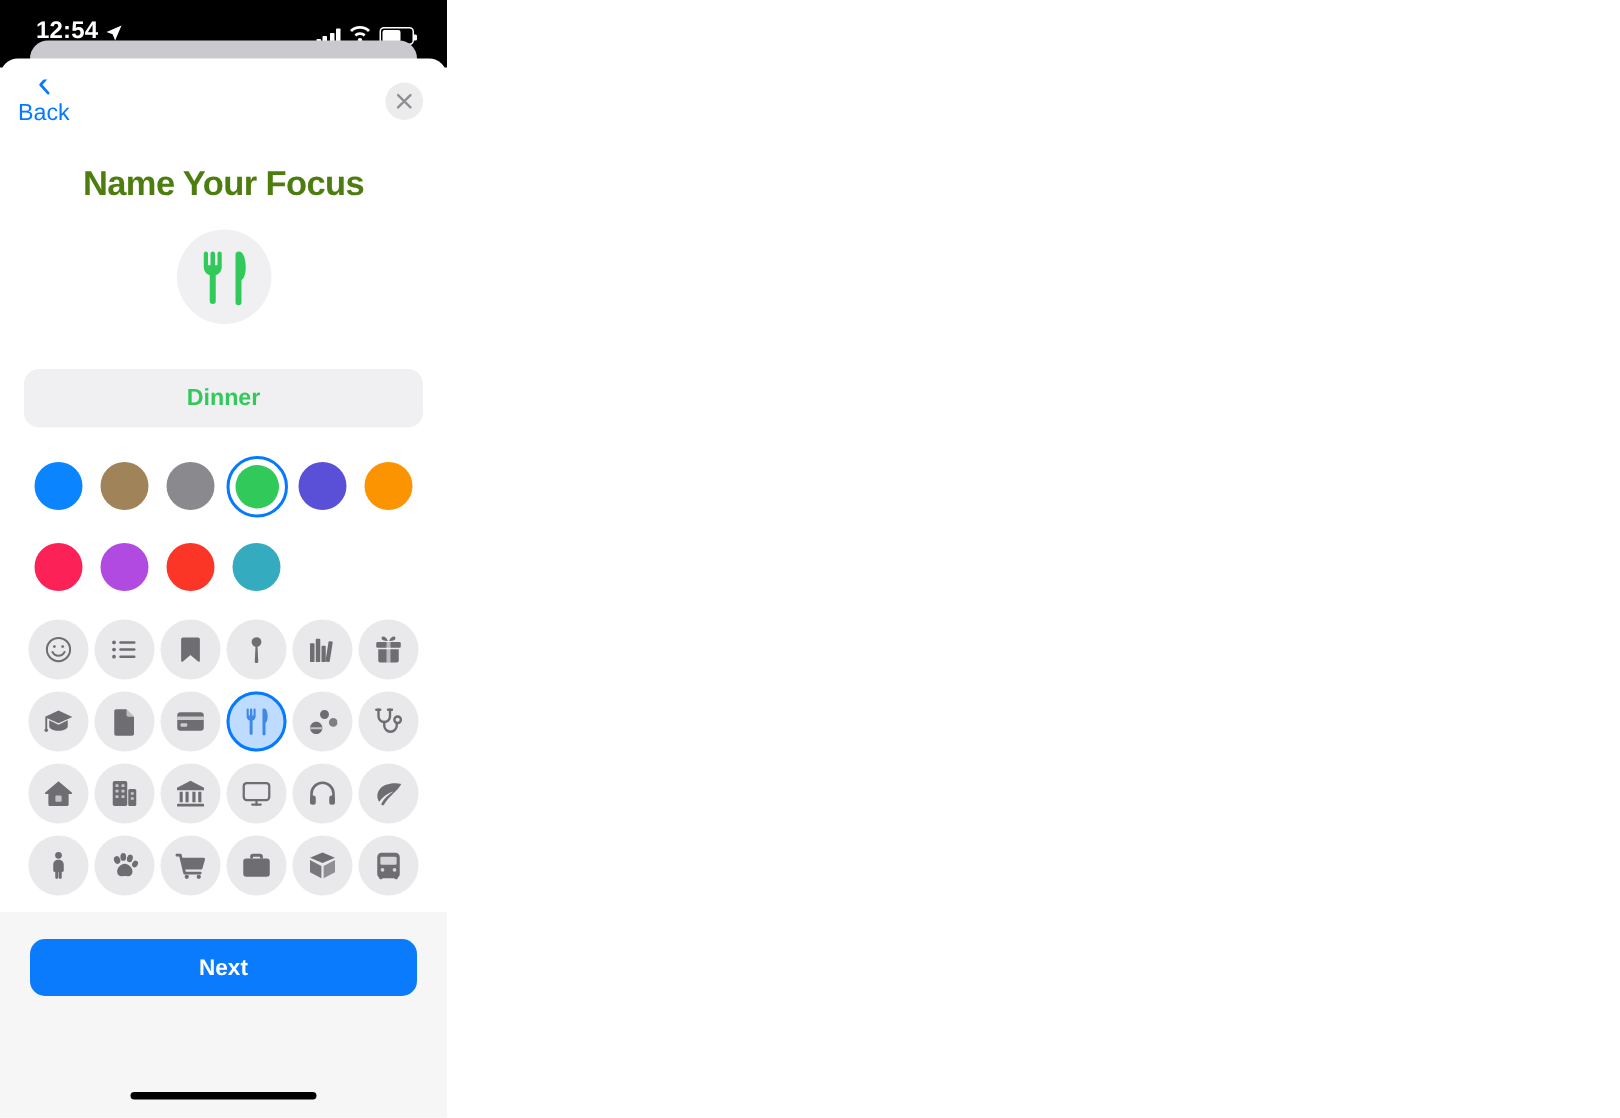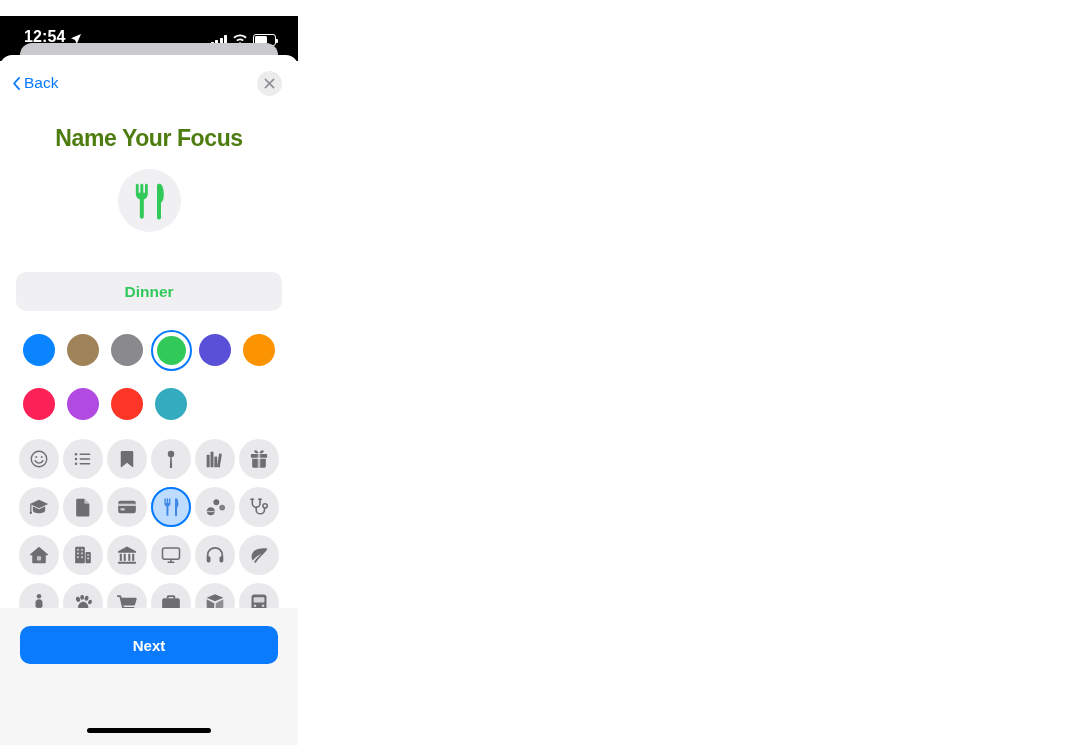--- a/index.html
+++ b/index.html
@@ -14,21 +14,20 @@
   .phone {
     position: absolute; top: 0; height: 745px;
     background: #ffffff; overflow: hidden;
   }
 
   
   .statusbar {
     position: relative; height: 45px; background: #000;
     display: flex; align-items: flex-start; justify-content: space-between;
     padding: 12px 22px 0 24px;
-    margin-top: 16px;
   }
   .sb-time {
     color:#fff; font-size: 16px; font-weight: 700; letter-spacing: .1px;
     display:flex; align-items:center; gap:5px;
   }
   .loc-arrow { display:inline-block; width:12px; height:12px; }
   .sb-right { display:flex; align-items:center; gap:5px; padding-top:3px; }
   .bars { display:flex; align-items:flex-end; gap:1.5px; height:11px; }
   .bars i { display:block; width:3px; background:#fff; border-radius:.5px; }
   .bars i:nth-child(1){height:4px} .bars i:nth-child(2){height:6px}
@@ -54,21 +53,21 @@
     background:#fff; border-radius:12px 12px 0 0;
   }
 
   
   .navbar {
     height: 44px; display:flex; align-items:center;
     justify-content:space-between; padding: 0 16px 0 12px; background:#fff;
   }
   .back {
     display:flex; align-items:center; gap:3px;
-    color:#067afe; font-size:15.5px; font-weight:400; cursor:pointer;
+    color:#067afe; font-size:15.5px; font-weight:400; cursor:pointer;flex-direction:column;
   }
   .chev { width:9px; height:15px; display:block; }
   .closebtn {
     width:25px; height:25px; border-radius:50%; background:#ececed;
     display:flex; align-items:center; justify-content:center; cursor:pointer;
   }
   .closebtn svg { width:11px; height:11px; }
 
   
   .body { background:#fff; padding-top: 20px; }
@@ -77,21 +76,21 @@
     letter-spacing:-.4px;
   }
   .avatar-wrap { display:flex; justify-content:center; margin-top: 17px; }
   .avatar {
     width:63px; height:63px; border-radius:50%; background:#f0f0f3;
     display:flex; align-items:center; justify-content:center;
   }
   .avatar svg { width:40px; height:40px; }
 
   .namefield {
-    margin: 40px 16px 0 16px; height:39px; border-radius:10px;
+    margin: 30px 16px 0 16px; height:39px; border-radius:10px;
     background:#f0f0f2; display:flex; align-items:center; justify-content:center;
     cursor:text; position:relative;
   }
   .namefield .placeholder { color:#b9b9bd; font-size:15.5px; }
   .namefield .value { font-size:15.5px; font-weight:700; }
   .caret {
     display:inline-block; width:2px; height:17px; background:#1f8bff;
     margin-left:1px; vertical-align:-3px;
   }
 

